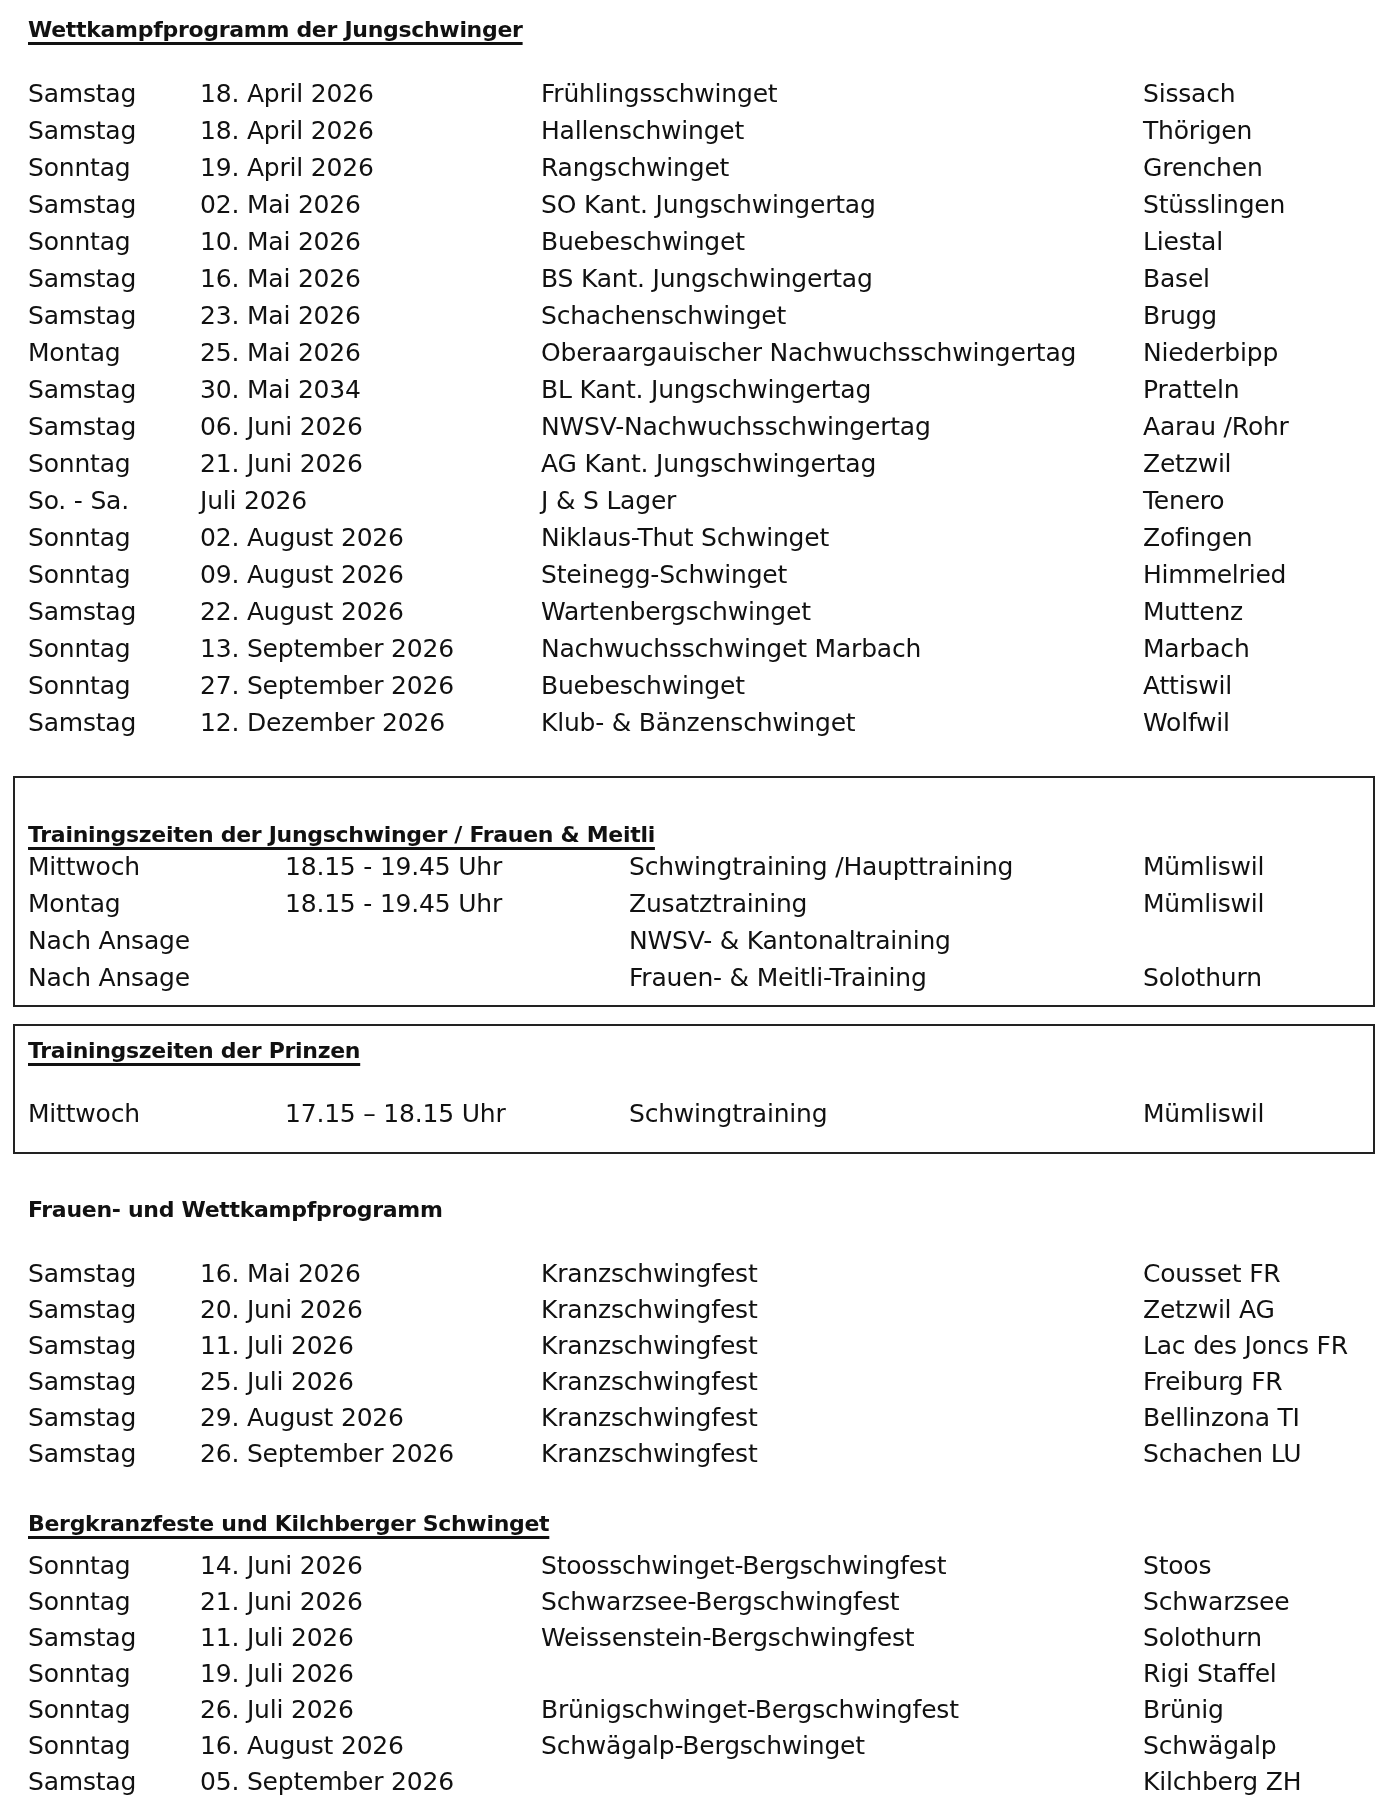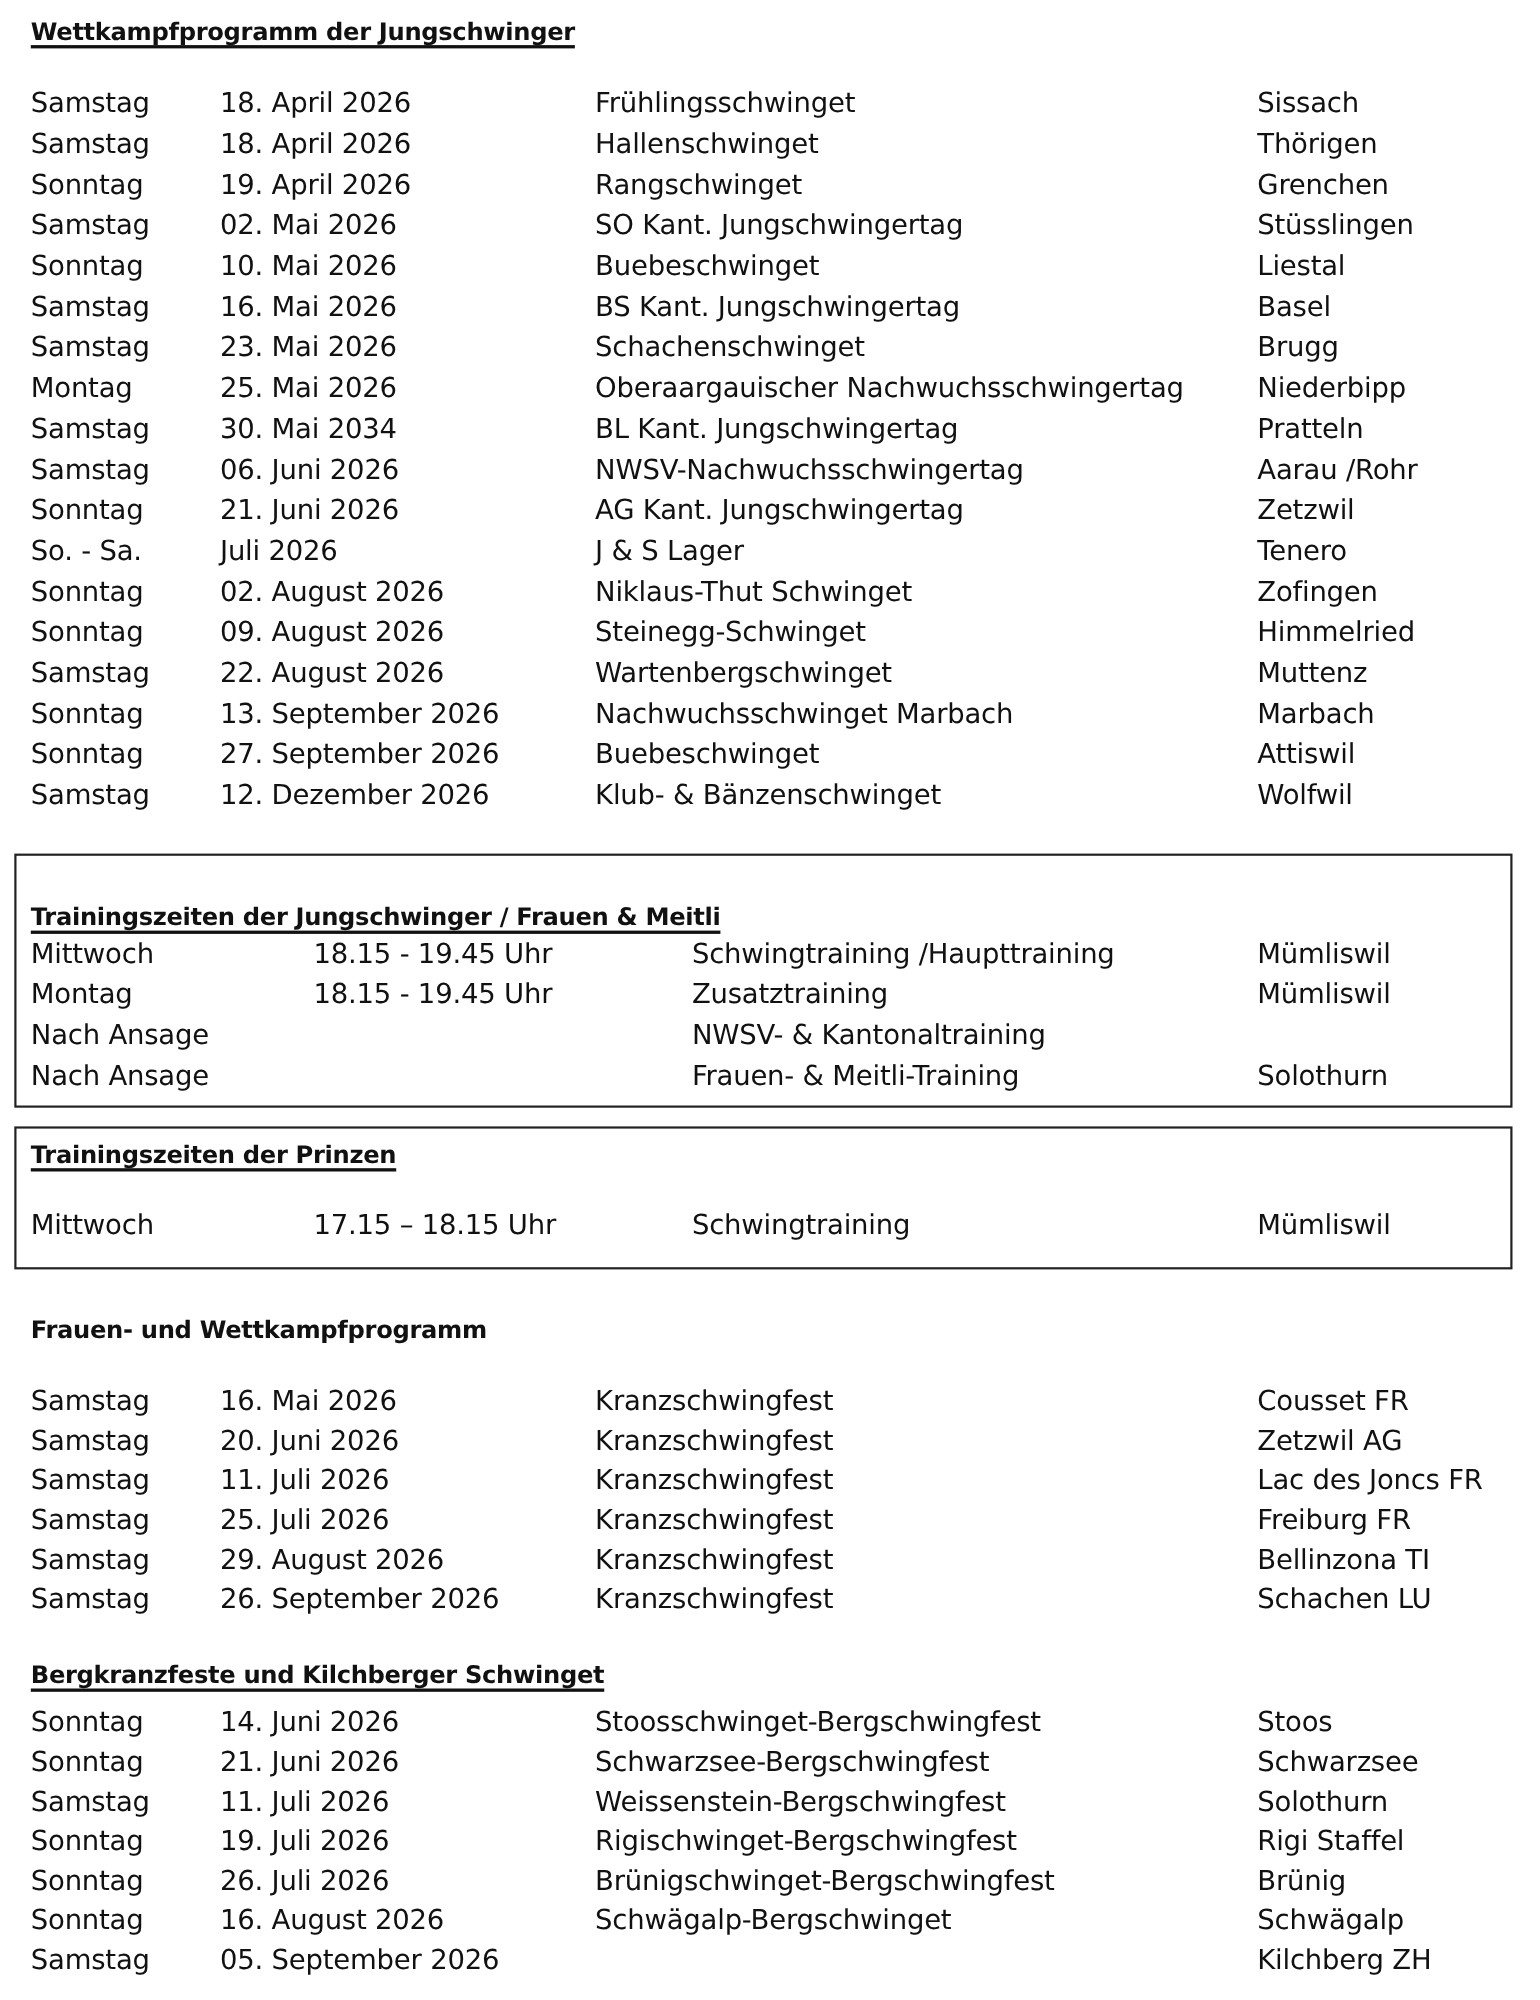--- a/index.html
+++ b/index.html
@@ -233,21 +233,20 @@
     </div>
   <div class="row" style="top:1620px;">
       <span class="c1">Samstag</span>
       <span class="c2">11. Juli 2026</span>
       <span class="c3">Weissenstein-Bergschwingfest</span>
       <span class="c4">Solothurn</span>
     </div>
   <div class="row" style="top:1656px;">
       <span class="c1">Sonntag</span>
       <span class="c2">19. Juli 2026</span>
-      <span class="c3">Rigischwinget-Bergschwingfest</span>
       <span class="c4">Rigi Staffel</span>
     </div>
   <div class="row" style="top:1692px;">
       <span class="c1">Sonntag</span>
       <span class="c2">26. Juli 2026</span>
       <span class="c3">Brünigschwinget-Bergschwingfest</span>
       <span class="c4">Brünig</span>
     </div>
   <div class="row" style="top:1728px;">
       <span class="c1">Sonntag</span>

